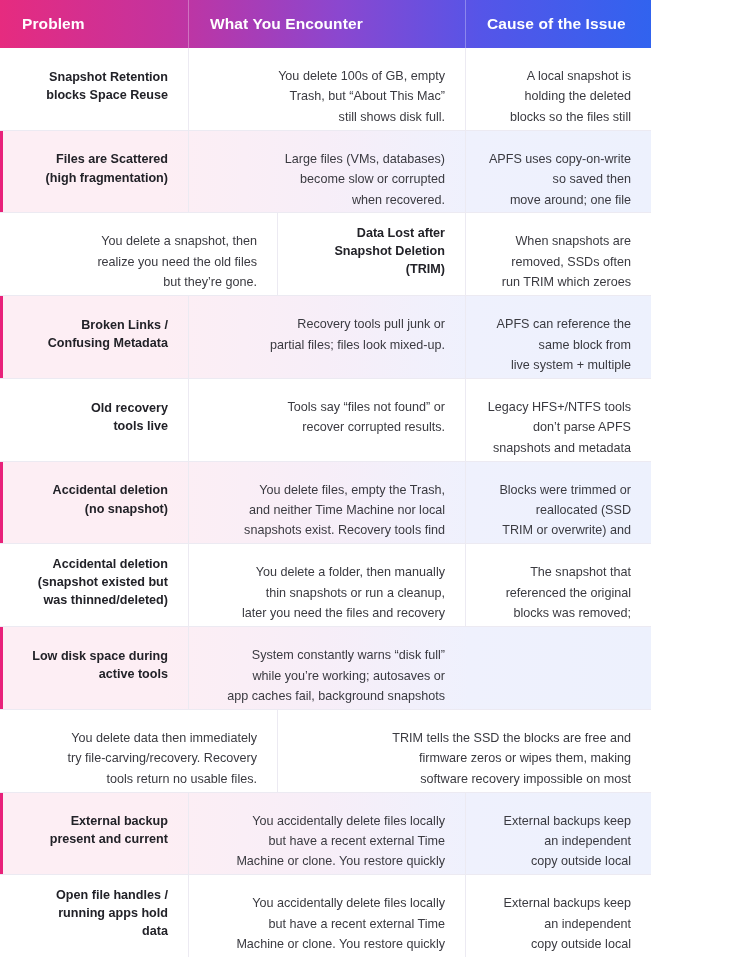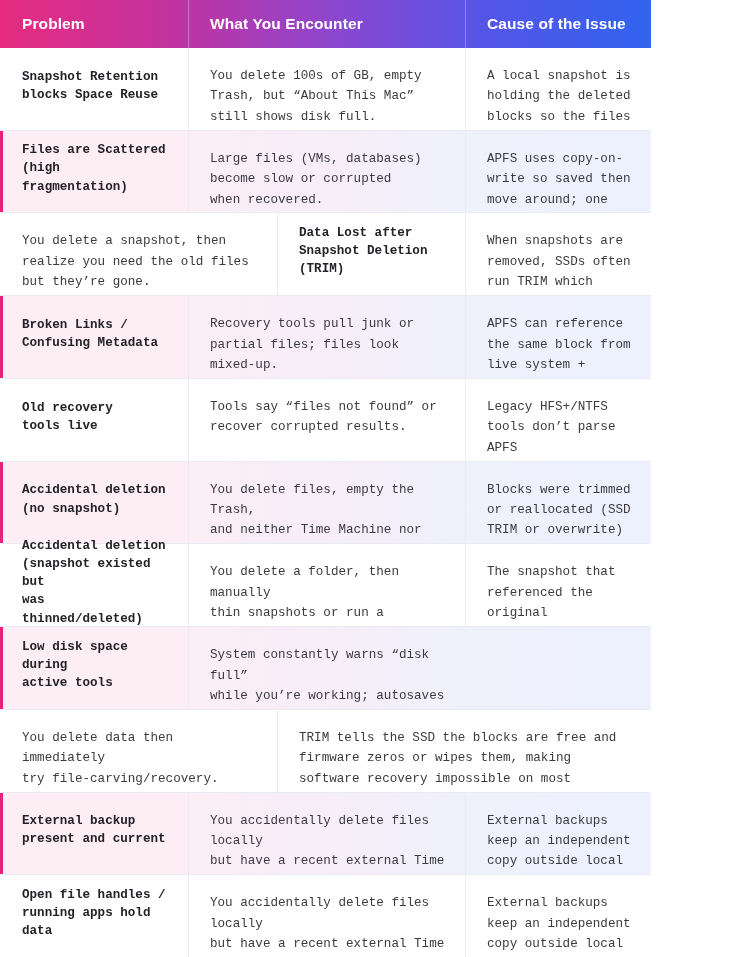--- a/index.html
+++ b/index.html
@@ -13,20 +13,21 @@
   }
 
   #comparison-table {
     width: 651px;
     height: 957px;
     display: flex;
     flex-direction: column;
     background: #ffffff;
     position: relative;
     overflow: hidden;
+    text-align: right;
   }
 
   
   .table-header {
     display: flex;
     height: 48px;
     flex: 0 0 48px;
     background: linear-gradient(90deg, #e62b7f 0%, #c3339f 26%, #8b47cf 52%, #5555e8 74%, #3163ef 100%);
     position: relative;
   }
@@ -86,21 +87,20 @@
   }
 
   .cell {
     padding: 18px 20px 24px 22px;
     display: flex;
     align-items: center;
     position: relative;
     font-size: 12.6px;
     line-height: 1.62;
     color: #3a3a40;
-    font-family: Liberation Mono, monospace;
   }
   .cell.c2, .cell.c3 { align-items: flex-start; }
   .cell + .cell::before {
     content: "";
     position: absolute;
     left: 0; top: 0; bottom: 0;
     width: 1px;
     background: #eceaf2;
   }
 

